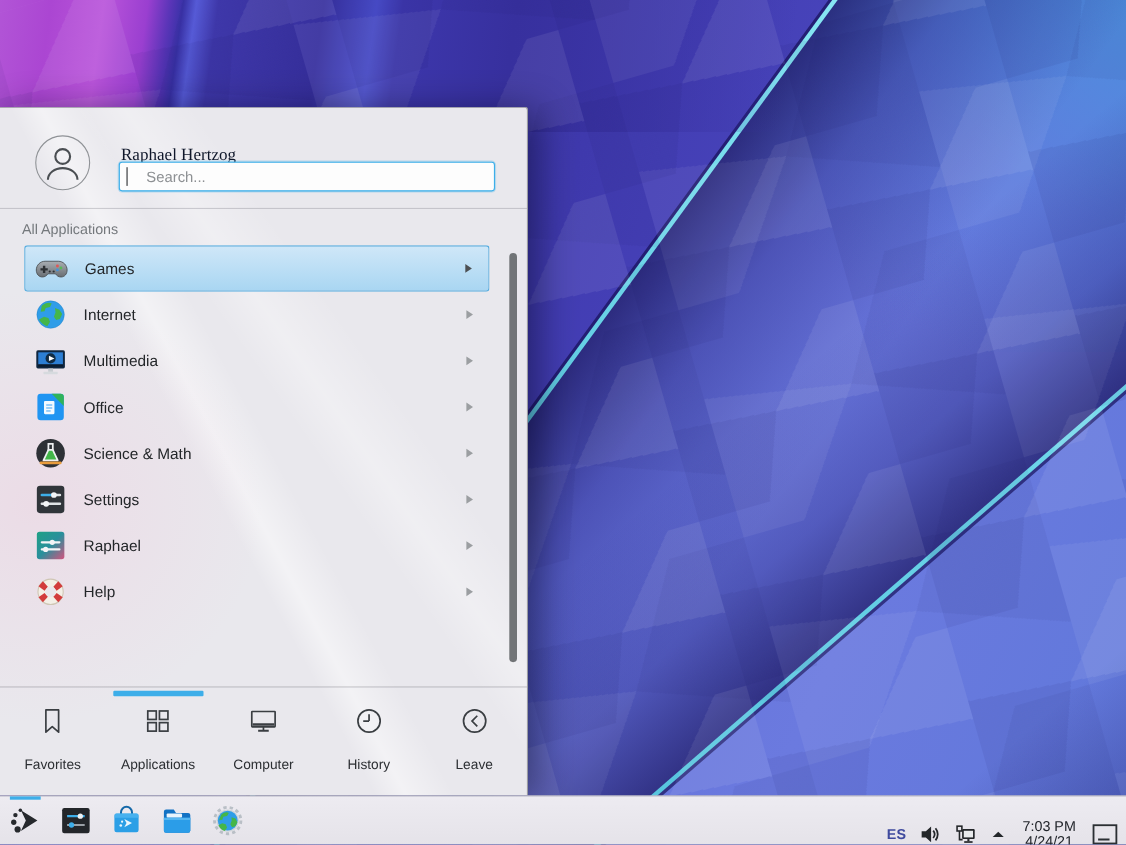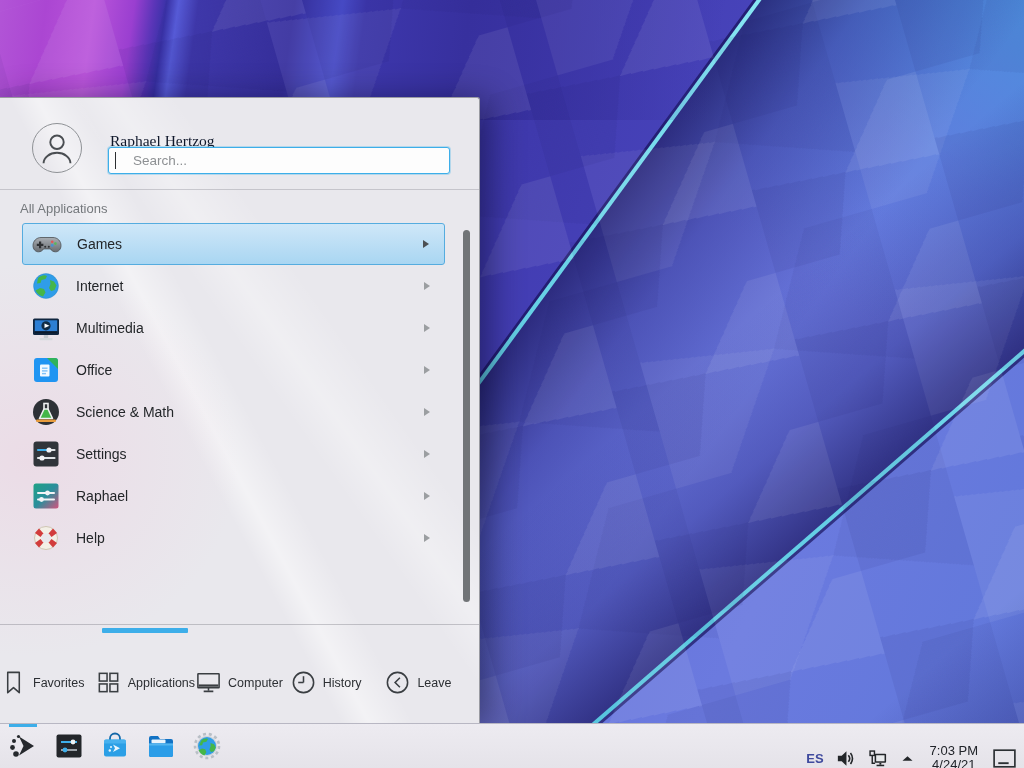--- a/index.html
+++ b/index.html
@@ -70,22 +70,22 @@
   .app-icon svg { width:32px; height:32px; display:block; }
   .app-label { margin-left:14px; font-size:14px; color:#232629; }
   .row-arrow { position:absolute; right:14px; width:8px; height:10px; color:#9b9ea1; }
   .app-row.selected .row-arrow { color:#4c4f52; }
   .row-arrow svg { width:8px; height:10px; display:block; }
   .scrollbar { position:absolute; right:8px; top:128px; width:8px; height:478px; }
   .scroll-thumb { position:absolute; top:4px; left:0; width:7px; height:372px;
     border-radius:3.5px; background:#717477; }
   .tab-divider { position:absolute; top:526px; left:0; right:0; height:1px; background:rgba(60,60,70,.25); }
   .tabbar { position:absolute; top:527px; bottom:0; left:0; right:0; display:flex; }
-  .tab { flex:1; position:relative; display:flex; flex-direction:row; align-items:center;
-    padding-top:17px; gap:6px; }
+  .tab { flex:1; position:relative; display:flex; flex-direction:column; align-items:center;
+    padding-top:17px; gap:19px; }
   .tab.active::before { content:""; position:absolute; top:3px; left:7px; right:7px; height:5px;
     background:#3daee9; border-radius:1px; }
   .tab-icon { width:27px; height:27px; }
   .tab-icon svg { width:27px; height:27px; display:block; }
   .tab-label { font-size:12.5px; color:#2c2f33; }
   
   .taskbar { position:absolute; left:0; bottom:0; width:1024px; height:45px;
     background:linear-gradient(180deg,#edebf1,#e5e3e9);
     border-top:1px solid rgba(100,100,125,.35); box-sizing:border-box; }
   .task-left { position:absolute; left:8px; top:7px; display:flex; gap:16px; }

